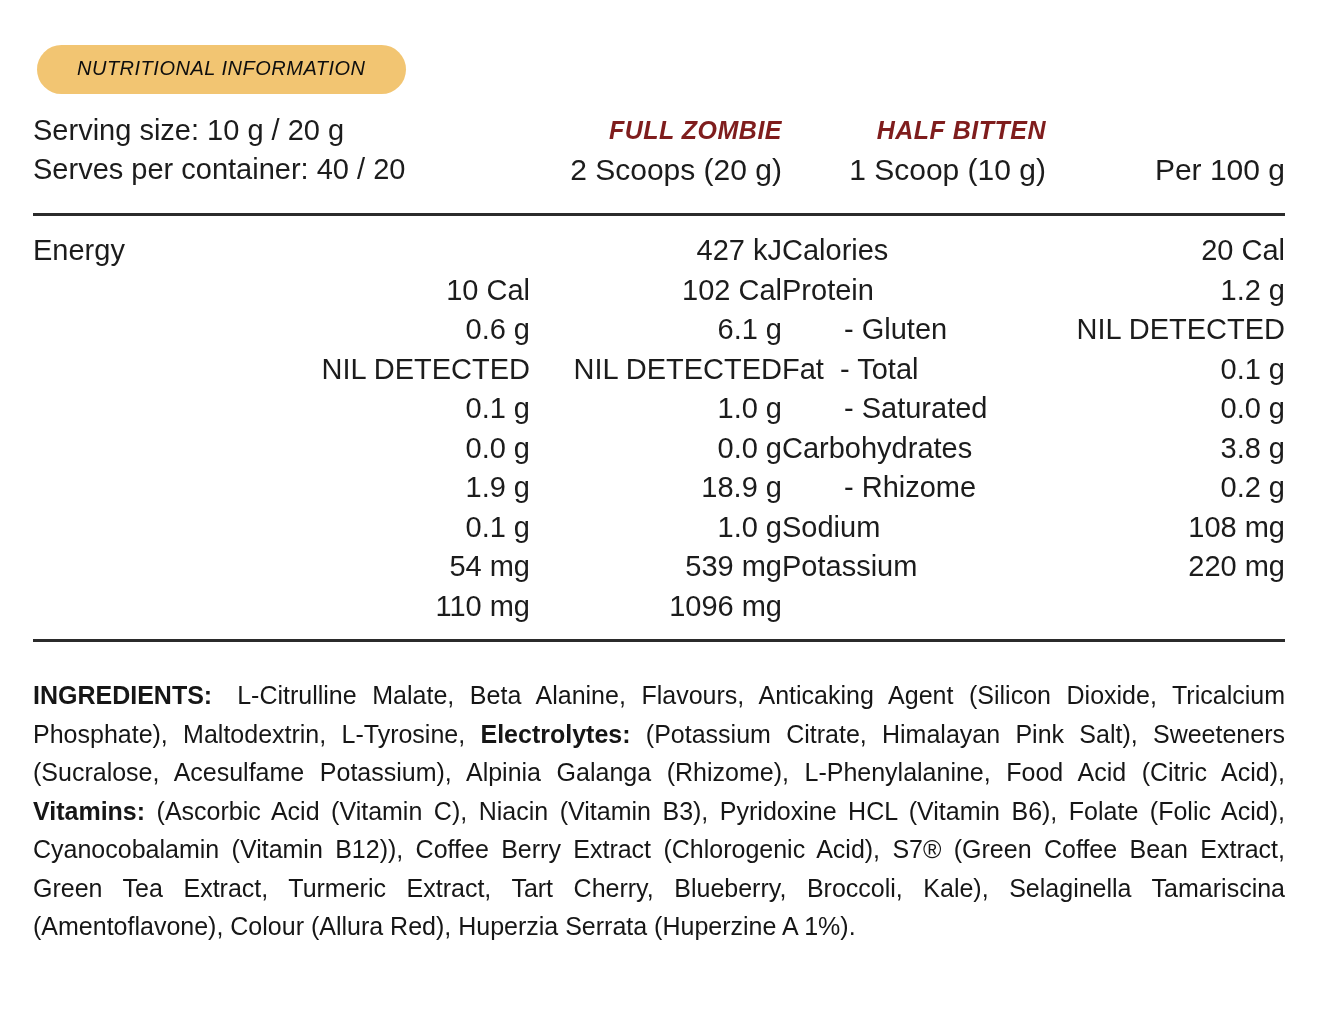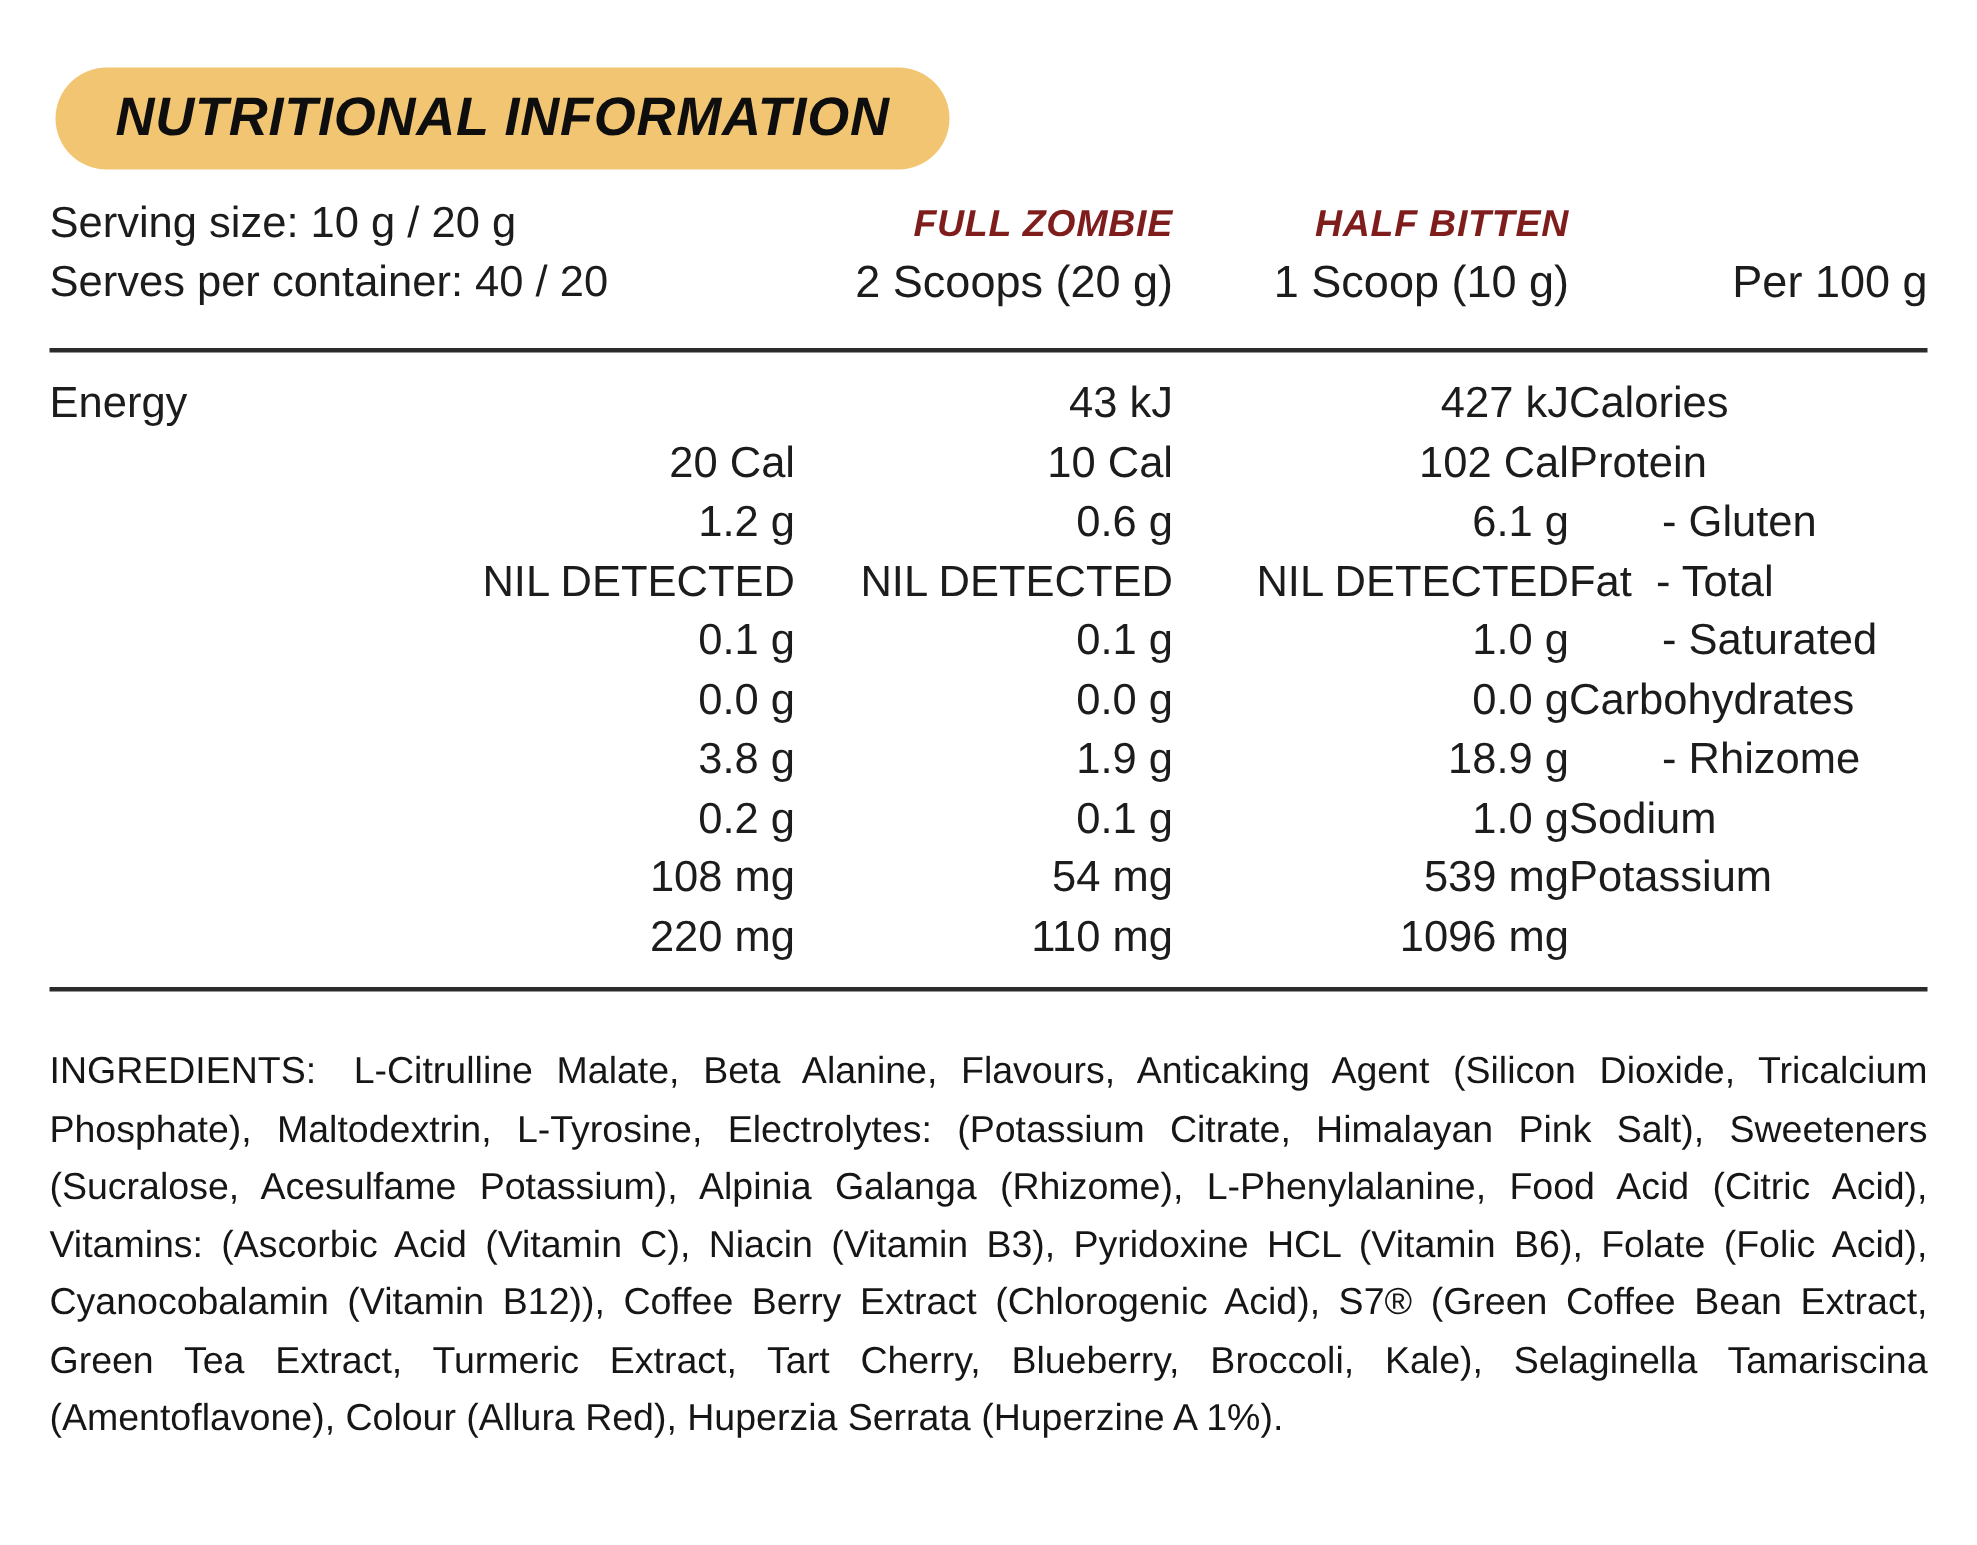--- a/index.html
+++ b/index.html
@@ -14,22 +14,22 @@
 
   
   .badge {
     display: inline-block;
     background: #F2C572;
     border-radius: 34px;
     padding: 12px 40px 14px 40px;
     margin-left: 4px;
   }
   .badge-text {
-    font-size: 36px;
-    font-weight: bold;
+    font-size: 20px;
+    font-weight: normal;
     font-style: italic;
     letter-spacing: 0.5px;
     color: #0e0e0e;
     white-space: nowrap;
   }
 
   
   .header-grid {
     display: grid;
     grid-template-columns: 497px 252px 264px 239px;
@@ -71,21 +71,21 @@
   .cell.label.indent { padding-left: 62px; }
 
   
   .ingredients {
     margin-top: 34px;
     font-size: 25px;
     line-height: 38.5px;
     text-align: justify;
     color: #161616;
   }
-  .ingredients b { font-weight: normal; }
+  .ingredients b { font-weight: bold; }
 </style>
 </head>
 <body>
 
 <div class="page">
 
   <div class="badge">
     <span class="badge-text">NUTRITIONAL INFORMATION</span>
   </div>
 
@@ -105,21 +105,20 @@
     <div class="colhead">
       <div class="brand">&nbsp;</div>
       <div class="sub">Per 100 g</div>
     </div>
   </div>
 
   <hr class="rule">
 
   <div class="ntable">
     <div class="cell label">Energy</div>
-    <div class="cell val">43 kJ</div>
     <div class="cell val">427 kJ</div>
 
     <div class="cell label">Calories</div>
     <div class="cell val">20 Cal</div>
     <div class="cell val">10 Cal</div>
     <div class="cell val">102 Cal</div>
 
     <div class="cell label">Protein</div>
     <div class="cell val">1.2 g</div>
     <div class="cell val">0.6 g</div>

